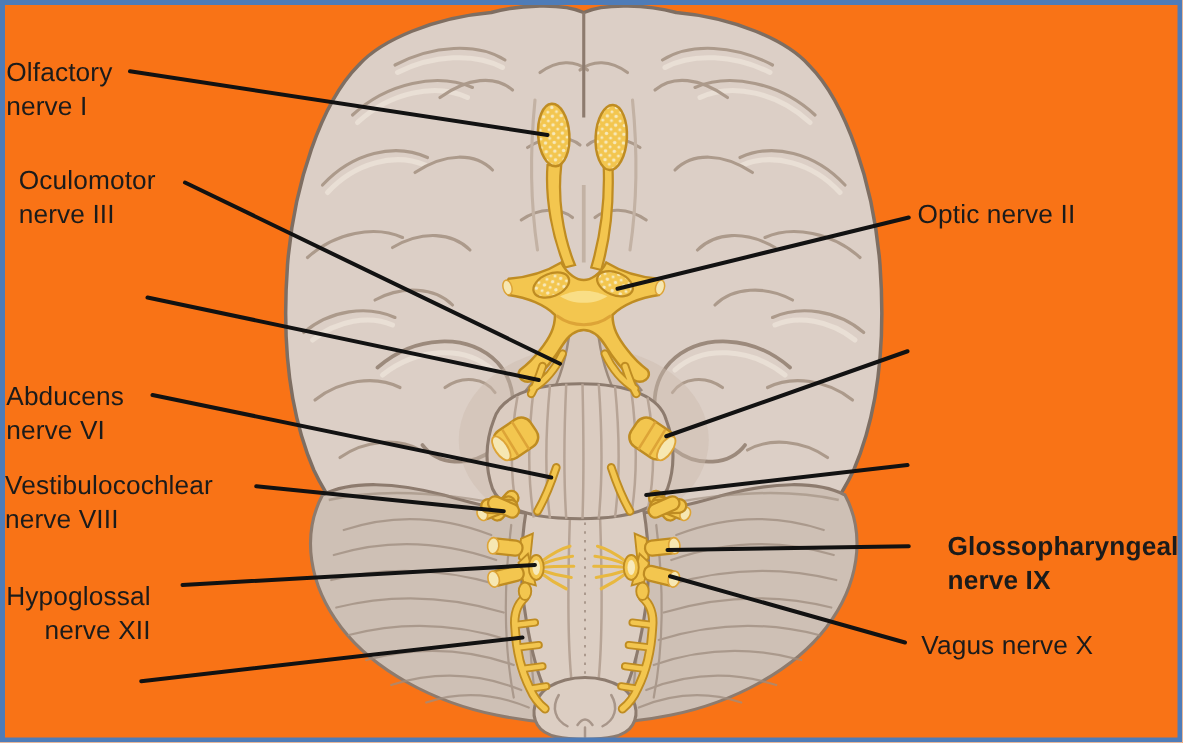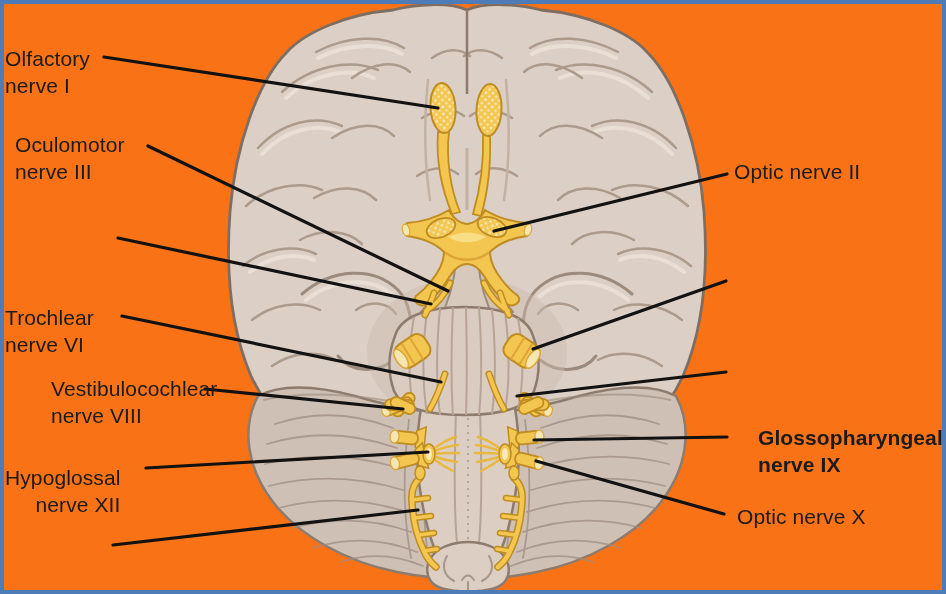--- a/index.html
+++ b/index.html
@@ -245,26 +245,26 @@
       <line x1="726" y1="372" x2="517" y2="396"></line>
       <line x1="727" y1="437" x2="534" y2="440"></line>
       <line x1="724" y1="514" x2="536" y2="461"></line>
     </g>
   </svg>
 
   <div class="lbl" style="left:5px;  top:45px;">Olfactory
 nerve I</div>
   <div class="lbl" style="left:5px;  top:131px;margin-left:10px;">Oculomotor
 nerve III</div>
-  <div class="lbl" style="left:5px;  top:304px;">Trochlear
+  <div class="lbl" style="left:5px;  top:304px;">Abducens
 nerve VI</div>
-  <div class="lbl" style="left:4px;  top:375px;padding-left:47px;">Vestibulocochlear
+  <div class="lbl" style="left:4px;  top:375px;">Vestibulocochlear
 nerve VIII</div>
   <div class="lbl" style="left:5px;  top:464px;text-align:right;">Hypoglossal
 nerve XII</div>
 
   <div class="lbl" style="left:734px; top:158px;">Optic nerve II</div>
   <div class="lbl" style="left:758px; top:424px;font-weight:bold;">Glossopharyngeal
 nerve IX</div>
-  <div class="lbl" style="left:737px; top:503px;">Optic nerve X</div>
+  <div class="lbl" style="left:737px; top:503px;">Vagus nerve X</div>
 
   <div class="frame"></div>
 </div>
 
 </body></html>

